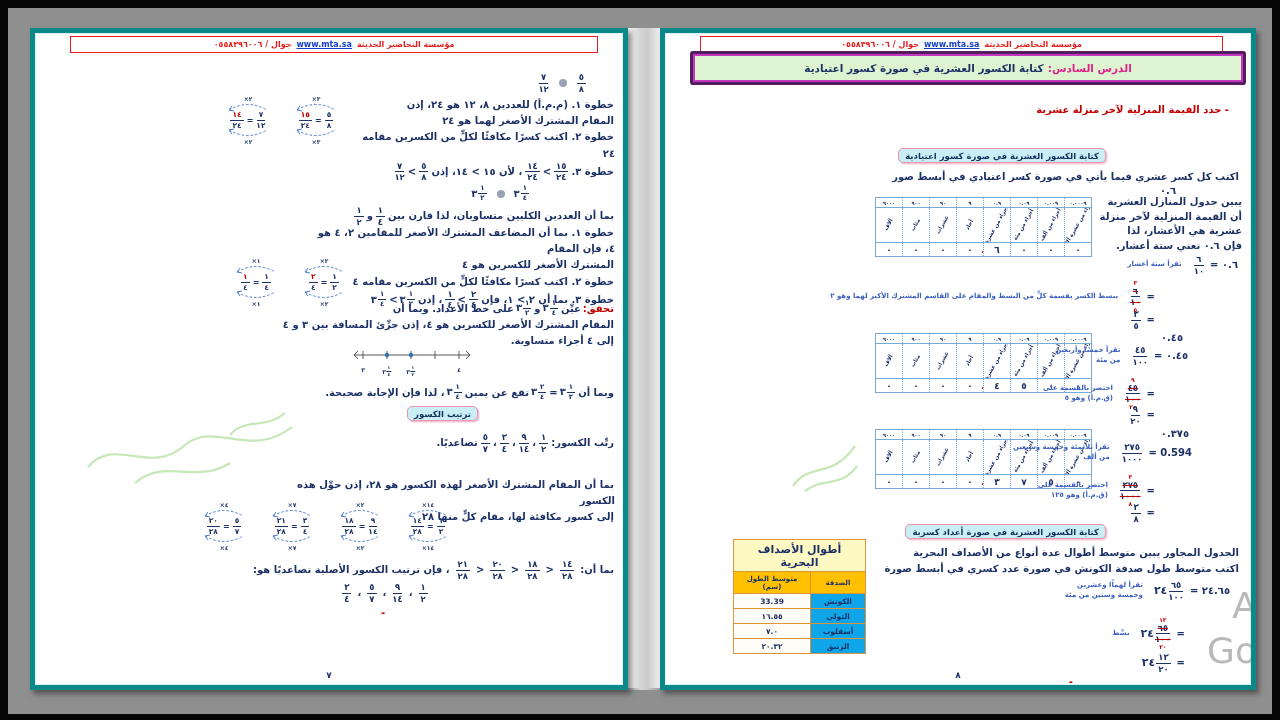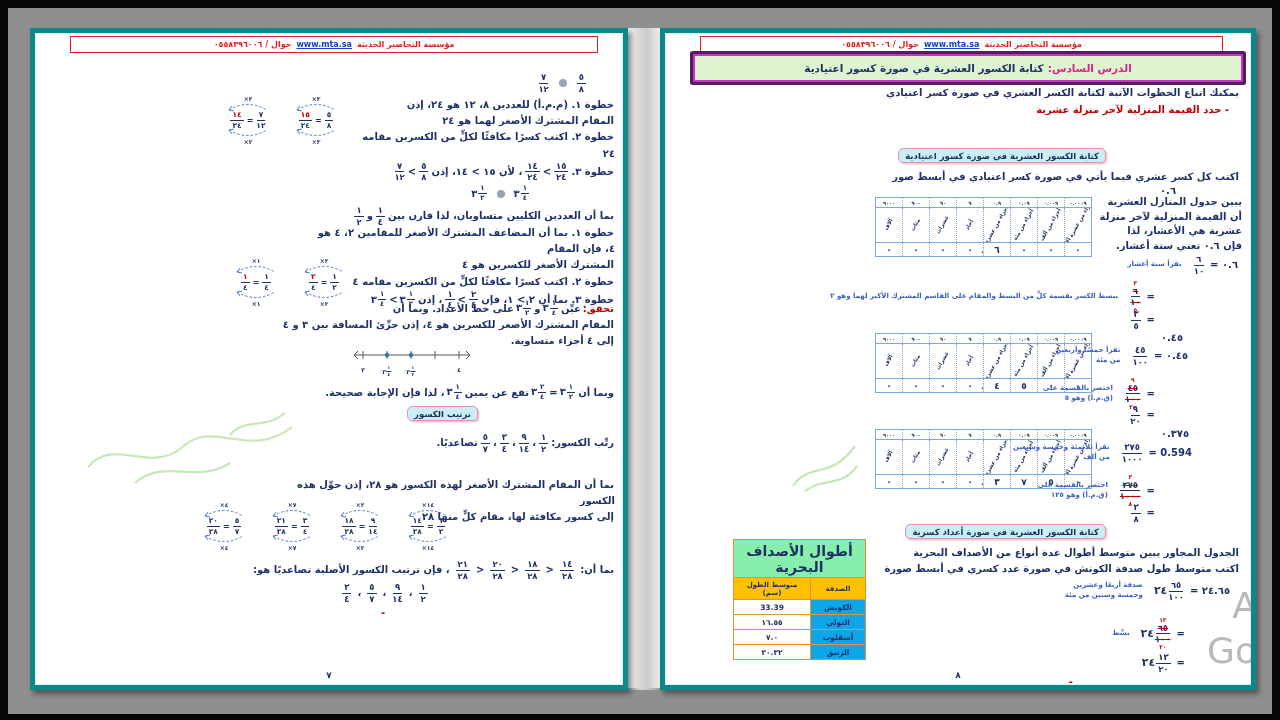--- a/index.html
+++ b/index.html
@@ -67,21 +67,21 @@
 .pv td{border:1px dotted #79abd8;text-align:center;color:#1d3166;font-weight:700;padding:0;overflow:hidden}
 .pv .vals td{font-size:5px;height:9px;border-bottom:1px solid #79abd8;white-space:nowrap}
 .pv .labs td{height:34px}
 .pv .labs .rl{width:26px;height:34px;display:flex;align-items:center;justify-content:center;
               transform:rotate(-60deg);font-size:5.5px;white-space:nowrap;line-height:1}
 .pv .digs td{font-size:9px;height:13px;border-top:1px solid #79abd8;position:relative}
 .pvdot{position:absolute;right:-1.5px;bottom:1px;color:#d00000;font-size:9px;font-weight:700}
 .shhost{position:absolute}
 .sh{border-collapse:collapse;direction:rtl;color:#1d3166;font-weight:700}
 .sh td{border:1px solid #dd9437;font-size:7.5px;text-align:center;padding:2.5px 3px}
-.sh .tt td{background:#86efac;font-size:14px}
+.sh .tt td{background:#fef9c3;font-size:11px}
 .sh .hd td{background:#ffc000;font-size:7px}
 .sh .nm{background:#0ea5e9;width:48px}
 .sh .vl{background:#fffdf8;width:70px}
 .nl{position:absolute}
 .nl .lbls{position:relative;height:10px;direction:ltr}
 .nl .lb{position:absolute;transform:translateX(-50%);color:#1d3166;font-weight:700;font-size:6px;
         direction:ltr;white-space:nowrap}
 .scrib{position:absolute;pointer-events:none}
 .scrib path{stroke:#bce3aa;stroke-width:2.2;fill:none;opacity:.85}
 .wm{position:absolute;color:#b9b9b9;font-size:36px;line-height:1.25}
@@ -476,21 +476,20 @@
 <div class="page right">
   <div class="redhdr" style="left:35px;right:28px;top:3px;height:14px">
     <span>مؤسسة التحاضير الحديثة</span>
     <span class="lnk">www.mta.sa</span>
     <span>جوال / ٠٥٥٨٣٩٦٠٠٦</span>
   </div>
   <div class="lessonbar" style="left:28px;right:8px;top:21px;height:24px">
     <span class="lbl">الدرس السادس:</span>
     <span class="ttl">كتابة الكسور العشرية في صورة كسور اعتيادية</span>
   </div>
-  <div class="tline" style="right:12px;top:52px">يمكنك اتباع الخطوات الآتية لكتابة الكسر العشري في صورة كسر اعتيادي</div>
   <div class="tline red" style="right:22px;top:69px">-  حدد القيمة المنزلية لآخر منزلة عشرية</div>
   <div class="chdr" style="right:145px;top:115px">كتابة الكسور العشرية في صورة كسور اعتيادية</div>
   <div class="tline" style="right:12px;top:136px">اكتب كل كسر عشري فيما يأتي في صورة كسر اعتيادي في أبسط صور</div>
 
   <div class="tline" style="right:75px;top:150px">٠.٦</div>
   <div class="tline" style="right:8px;top:162px;width:155px;line-height:1.45"><span class="tx">يبين جدول المنازل العشرية</span><br><span class="tx">أن القيمة المنزلية لآخر منزلة</span><br><span class="tx">عشرية هي الأعشار، لذا</span><br><span class="tx">فإن ٠.٦ تعني ستة أعشار.</span></div>
   <div class="pvhost" style="left:210px;top:164px">
       <table class="pv">
         <tbody>
           <tr class="vals">
@@ -781,21 +780,21 @@
   <div class="tline frw" style="right:20px;top:548px">
       <span class="tx">٢٤.٦٥ =</span>
       <span class="mx big">
         <span class="w">٢٤</span>
         <span class="fr">
           <span class="n">٦٥</span>
           <span class="d">١٠٠</span>
         </span>
       </span>
       <span class="note">
-        <span>صدفة أربعًا وعشرين</span>
+        <span>تقرأ لهماًا وعشرين</span>
         <span>وخمسة وستين من مئة</span>
       </span>
     </div>
   <div class="tline frw" style="right:65px;top:584px">
       <span class="tx">=</span>
       <span class="mx big">
         <span class="w">٢٤</span>
         <span class="fr">
           <span class="rx">١٣</span>
           <span class="n cx">٦٥</span>

